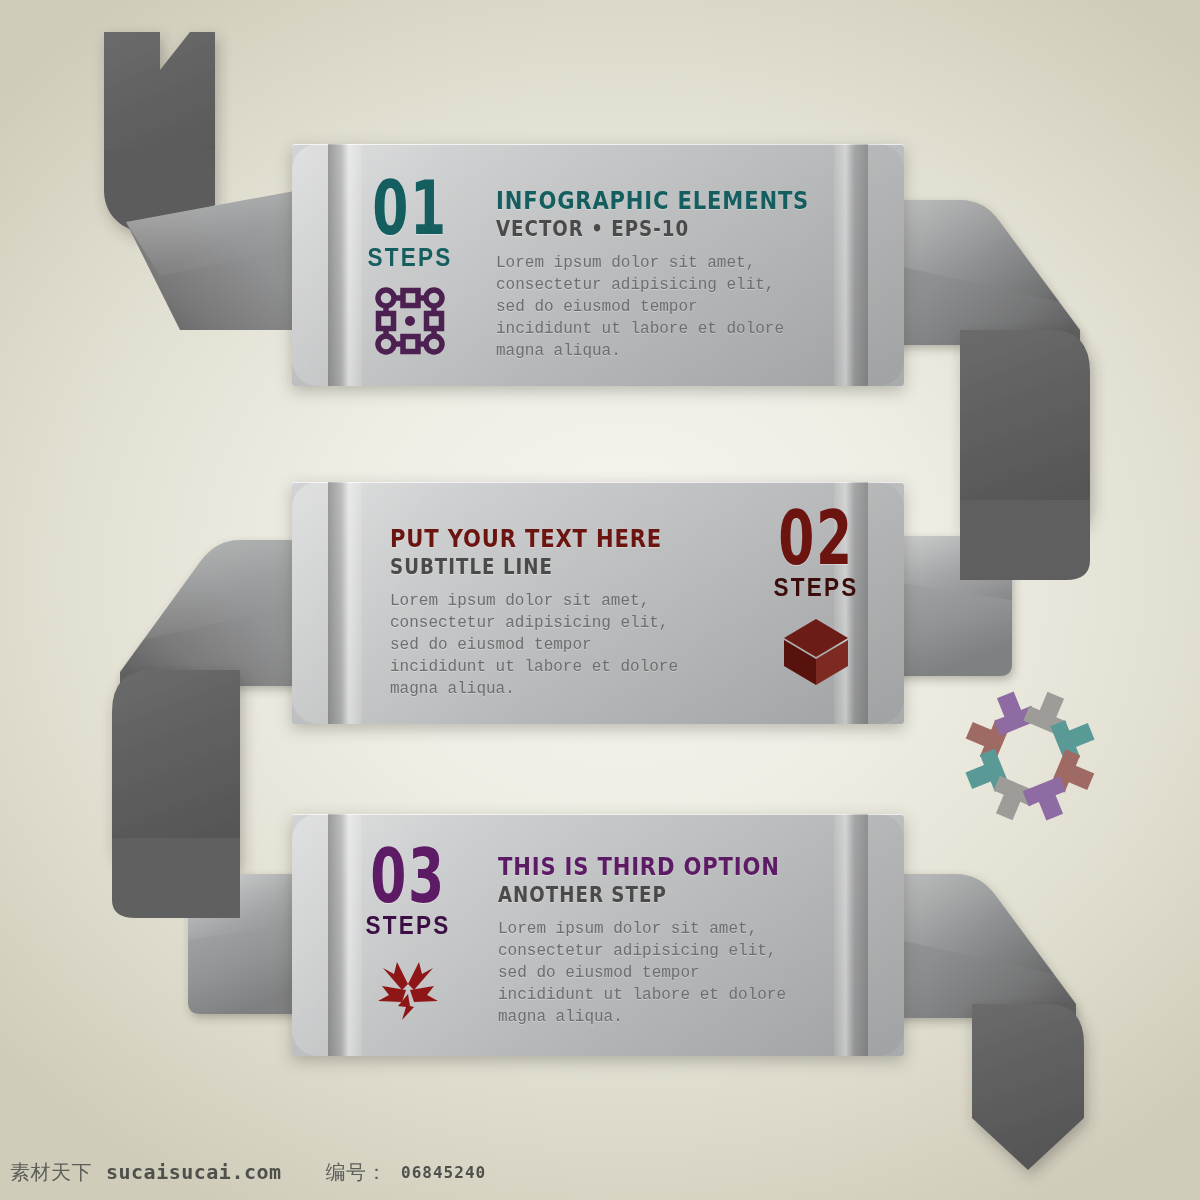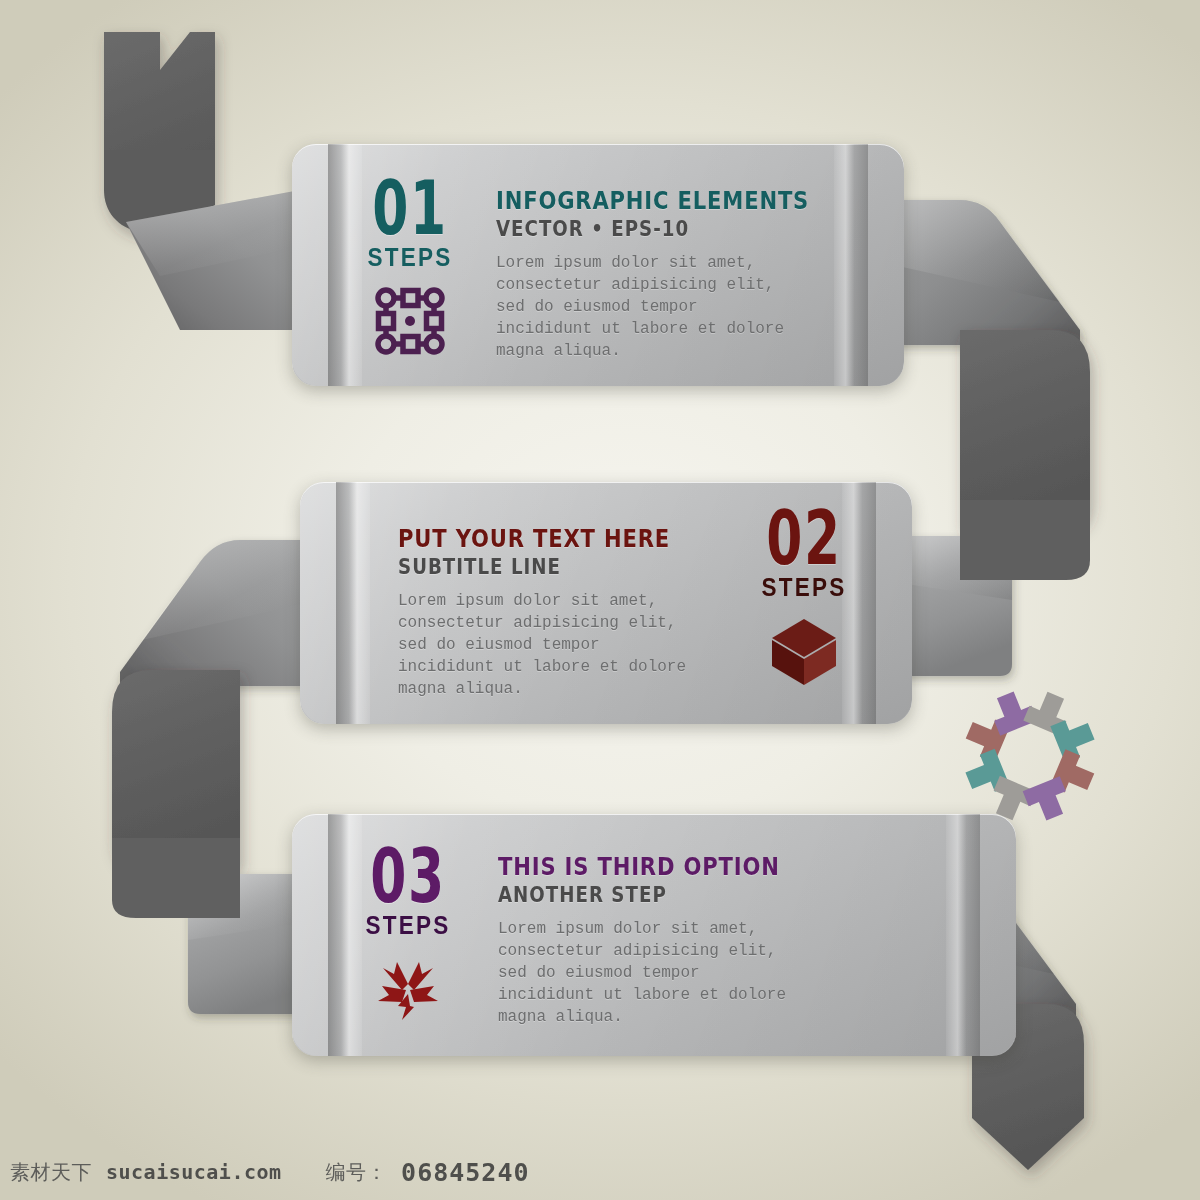--- a/index.html
+++ b/index.html
@@ -14,21 +14,21 @@
       radial-gradient(ellipse 70% 60% at 52% 48%, #f6f5ef 0%, #efeee5 34%, #e2e0d2 66%, #cfccba 100%);
     overflow:hidden;
   }
 
   
   .rib-svg{position:absolute;left:0;top:0;width:1200px;height:1200px;pointer-events:none;}
 
   
   .panel{
     position:absolute;
-    border-radius:24px;
+    border-radius:3px;
     background:linear-gradient(157deg,#d2d3d4 0%,#c9cacb 18%,#bfc0c1 45%,#b4b5b6 72%,#a9aaab 100%);
     box-shadow:0 5px 16px rgba(60,58,50,.30), 0 1px 0 rgba(255,255,255,.75) inset;
     overflow:hidden;
   }
   
   .panel::before{
     content:"";position:absolute;inset:0;border-radius:26px;
     background:linear-gradient(112deg,rgba(255,255,255,.30) 0%,rgba(255,255,255,.10) 22%,rgba(255,255,255,0) 46%,rgba(0,0,0,.05) 100%);
     pointer-events:none;
   }
@@ -88,21 +88,21 @@
   #logo .logo-text .l2{font-size:21px;letter-spacing:.4px;}
 
   
   #footer{
     position:absolute;left:0;bottom:0;width:1200px;height:56px;
     display:flex;align-items:center;gap:14px;padding-left:10px;
     font-family:"Liberation Sans",sans-serif;font-size:20px;color:#5d5d5a;
     letter-spacing:.5px;
   }
   #footer .dotcom{font-family:"DejaVu Sans Mono","Liberation Mono",monospace;font-size:20px;color:#4f4f4c;font-weight:bold;}
-  #footer .num-code{font-family:"DejaVu Sans Mono","Liberation Mono",monospace;font-size:25px;color:#4f4f4c;font-weight:bold;letter-spacing:1px;}
+  #footer .num-code{font-family:"DejaVu Sans Mono","Liberation Mono",monospace;font-size:16px;color:#4f4f4c;font-weight:bold;letter-spacing:1px;}
 </style>
 </head>
 <body>
 
 <div id="stage">
 
   <svg class="rib-svg" viewBox="0 0 1200 1200">
     <defs>
       <linearGradient id="gDark" x1="0" y1="0" x2="1" y2="0.3">
         <stop offset="0%" stop-color="#6f6f6f"></stop>
@@ -245,46 +245,46 @@
       </div>
 
       <div class="textblock" style="left:204px;top:42px;">
         <div class="title" style="color:#155e60;">INFOGRAPHIC ELEMENTS</div>
         <div class="subtitle">VECTOR • EPS-10</div>
         <div class="body">Lorem ipsum dolor sit amet, consectetur adipisicing elit, sed do eiusmod tempor incididunt ut labore et dolore magna aliqua.</div>
       </div>
     </div>
   </div>
 
-  <div class="panel" style="left:292px;top:482px;width:612px;height:242px;margin-left:8px;">
+  <div class="panel" style="left:292px;top:482px;width:612px;height:242px;">
     <div class="panel-inner">
       <div class="crease left" style="left:36px;"></div>
       <div class="crease right" style="right:36px;"></div>
 
       <div class="textblock" style="left:98px;top:42px;">
         <div class="title" style="color:#6b1410;">PUT YOUR TEXT HERE</div>
         <div class="subtitle">SUBTITLE LINE</div>
         <div class="body">Lorem ipsum dolor sit amet, consectetur adipisicing elit, sed do eiusmod tempor incididunt ut labore et dolore magna aliqua.</div>
       </div>
 
-      <div class="numblock" style="left:444px;top:26px;">
+      <div class="numblock" style="left:464px;top:26px;">
         <div class="num" style="color:#6b1410;">02</div>
         <div class="steps" style="color:#3a0d0a;">STEPS</div>
         <div class="icon-wrap">
           <svg width="70" height="72" viewBox="0 0 70 72">
             <polygon points="35,3 67,22 35,41 3,22" fill="#6b1c16"></polygon>
             <polygon points="3,24 35,43 35,69 3,50" fill="#57120d"></polygon>
             <polygon points="67,24 35,43 35,69 67,50" fill="#7d2a22"></polygon>
           </svg>
         </div>
       </div>
     </div>
   </div>
 
-  <div class="panel" style="left:292px;top:814px;width:724px;height:242px;">
+  <div class="panel" style="left:292px;top:814px;width:612px;height:242px;">
     <div class="panel-inner">
       <div class="crease left" style="left:36px;"></div>
       <div class="crease right" style="right:36px;"></div>
 
       <div class="numblock" style="left:56px;top:32px;">
         <div class="num" style="color:#5d1b66;">03</div>
         <div class="steps" style="color:#3b0e44;">STEPS</div>
         <div class="icon-wrap">
           <svg width="72" height="72" viewBox="0 0 72 72">
             <g fill="#8e1616">

